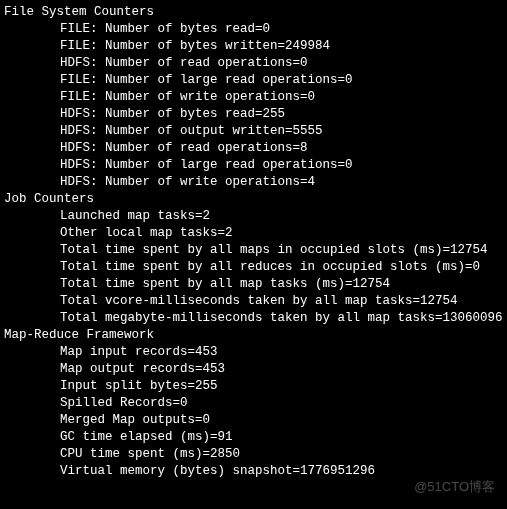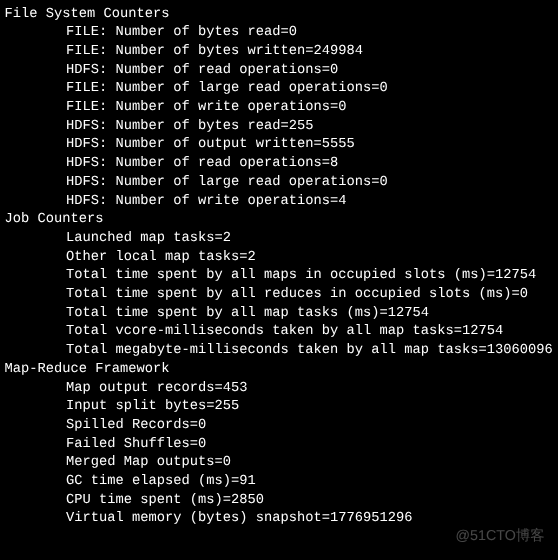--- a/index.html
+++ b/index.html
@@ -44,22 +44,22 @@
     <div class="counter-line"><span>HDFS: Number of write operations</span><span>=</span><span>4</span></div>
     <div class="section-title">Job Counters</div>
     <div class="counter-line"><span>Launched map tasks</span><span>=</span><span>2</span></div>
     <div class="counter-line"><span>Other local map tasks</span><span>=</span><span>2</span></div>
     <div class="counter-line"><span>Total time spent by all maps in occupied slots (ms)</span><span>=</span><span>12754</span></div>
     <div class="counter-line"><span>Total time spent by all reduces in occupied slots (ms)</span><span>=</span><span>0</span></div>
     <div class="counter-line"><span>Total time spent by all map tasks (ms)</span><span>=</span><span>12754</span></div>
     <div class="counter-line"><span>Total vcore-milliseconds taken by all map tasks</span><span>=</span><span>12754</span></div>
     <div class="counter-line"><span>Total megabyte-milliseconds taken by all map tasks</span><span>=</span><span>13060096</span></div>
     <div class="section-title">Map-Reduce Framework</div>
+    <div class="counter-line"><span>Map input records</span><span>=</span><span>453</span></div>
     <div class="counter-line"><span>Map output records</span><span>=</span><span>453</span></div>
     <div class="counter-line"><span>Input split bytes</span><span>=</span><span>255</span></div>
     <div class="counter-line"><span>Spilled Records</span><span>=</span><span>0</span></div>
-    <div class="counter-line"><span>Failed Shuffles</span><span>=</span><span>0</span></div>
     <div class="counter-line"><span>Merged Map outputs</span><span>=</span><span>0</span></div>
     <div class="counter-line"><span>GC time elapsed (ms)</span><span>=</span><span>91</span></div>
     <div class="counter-line"><span>CPU time spent (ms)</span><span>=</span><span>2850</span></div>
     <div class="counter-line"><span>Virtual memory (bytes) snapshot</span><span>=</span><span>1776951296</span></div>
   </div>
 <div class="watermark">@51CTO博客</div>
 
 </body></html>

